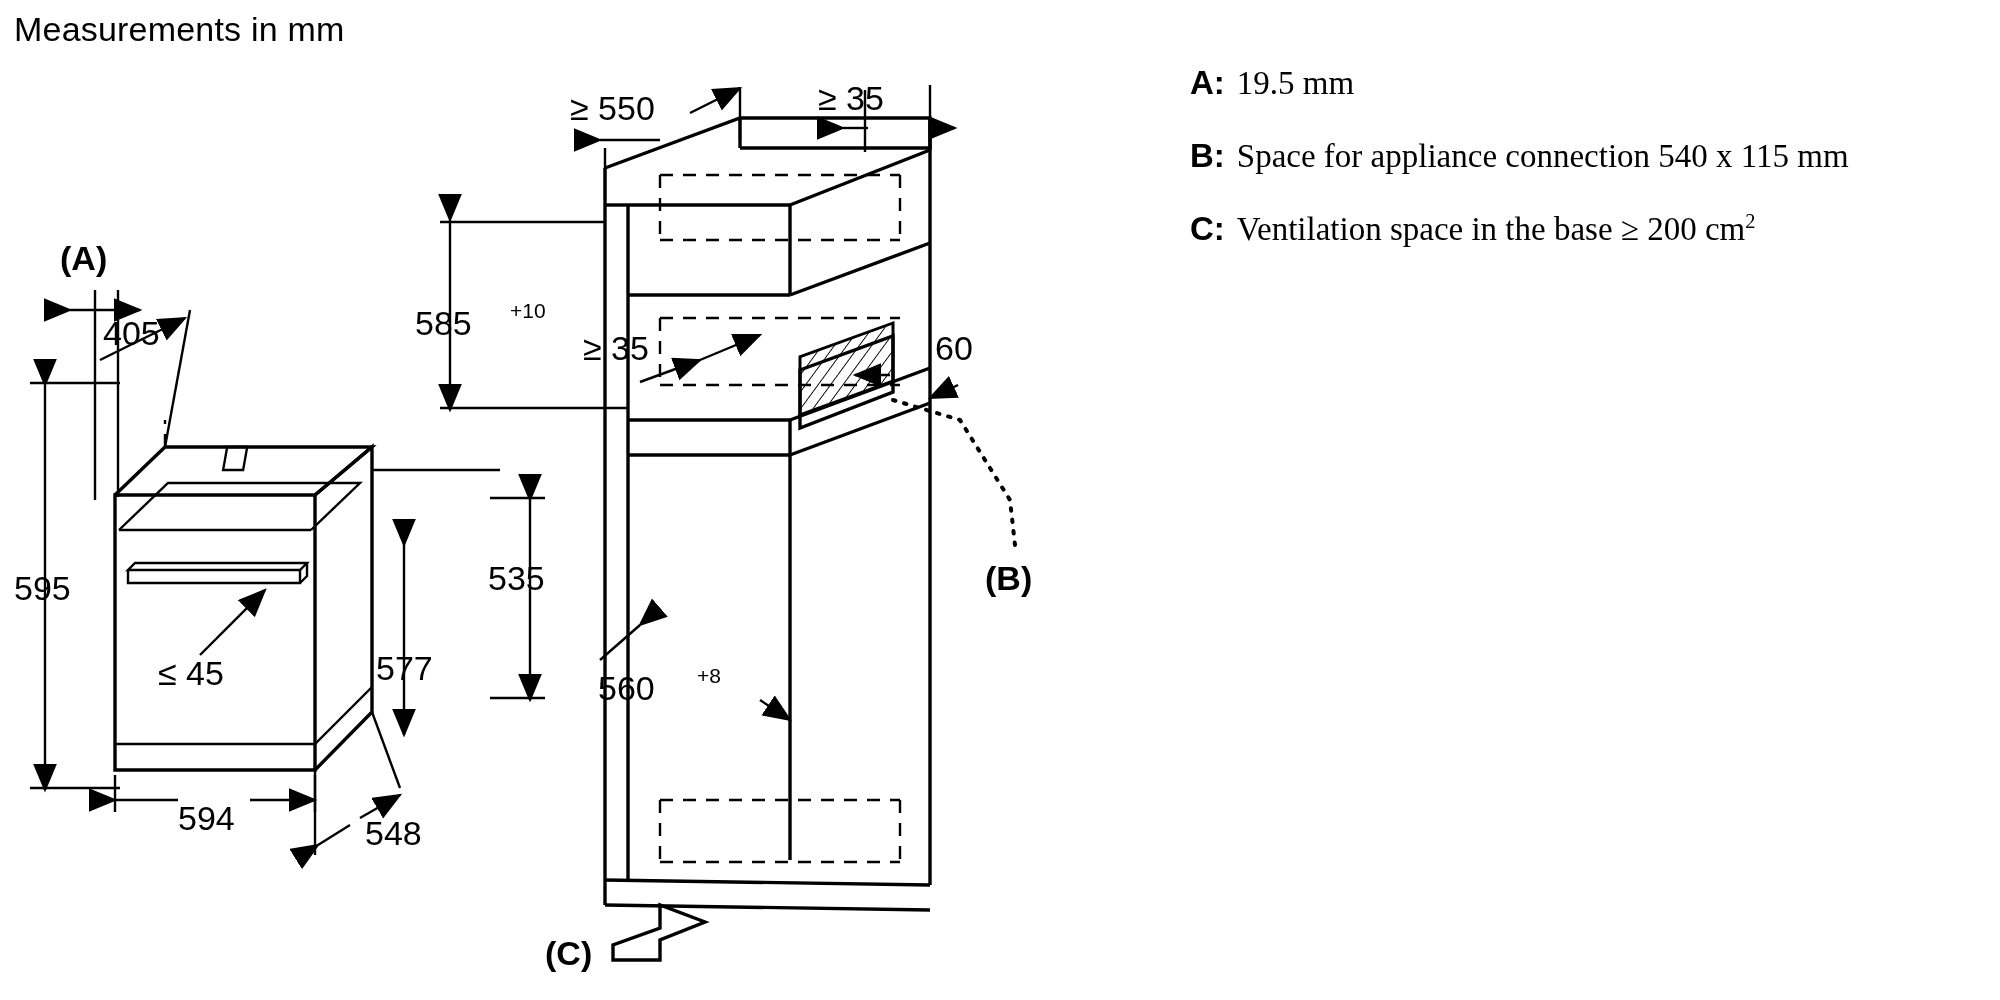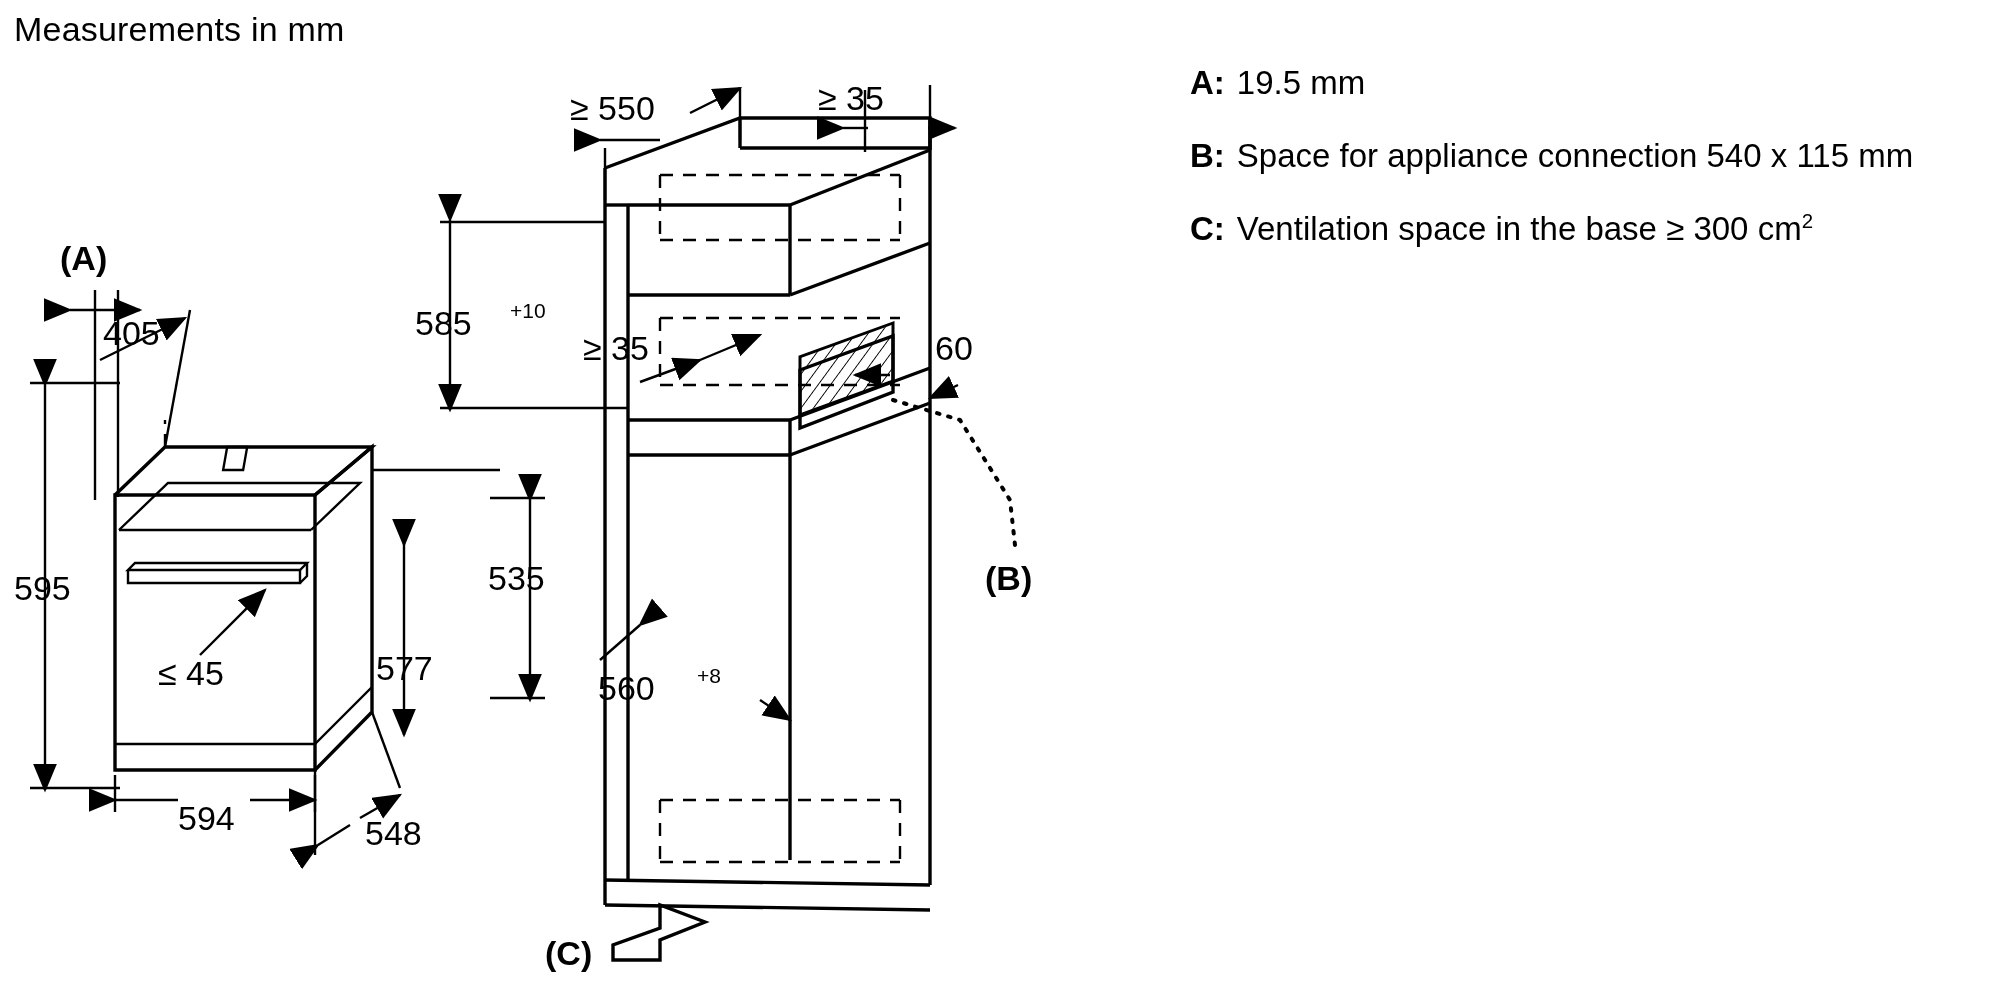--- a/index.html
+++ b/index.html
@@ -47,20 +47,21 @@
     font-size: 33px;
     line-height: 1.3;
   }
   .legend-key {
     font-weight: bold;
     margin-right: 12px;
     flex: 0 0 auto;
   }
   .legend-text {
     flex: 1 1 auto;
+    font-family: Liberation Serif, serif;
   }
   .legend-text sup {
     font-size: 0.62em;
     vertical-align: super;
   }
   text {
     font-family: "Liberation Sans", sans-serif;
     fill: #000000;
   }
   .dim {
@@ -256,17 +257,17 @@
     <div class="legend-row">
       <span class="legend-key">A:</span>
       <span class="legend-text">19.5 mm</span>
     </div>
     <div class="legend-row">
       <span class="legend-key">B:</span>
       <span class="legend-text">Space for appliance connection 540 x 115 mm</span>
     </div>
     <div class="legend-row">
       <span class="legend-key">C:</span>
-      <span class="legend-text"><span>Ventilation space in the base ≥ 300 cm</span><sup>2</sup></span>
+      <span class="legend-text"><span>Ventilation space in the base ≥ 200 cm</span><sup>2</sup></span>
     </div>
   </div>
 
 </div>
 
 </body></html>

